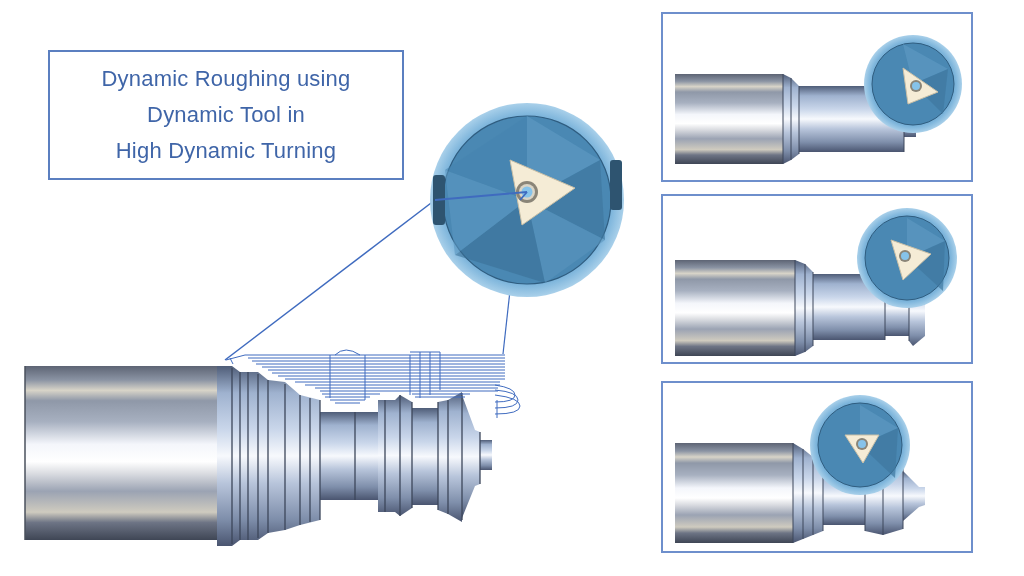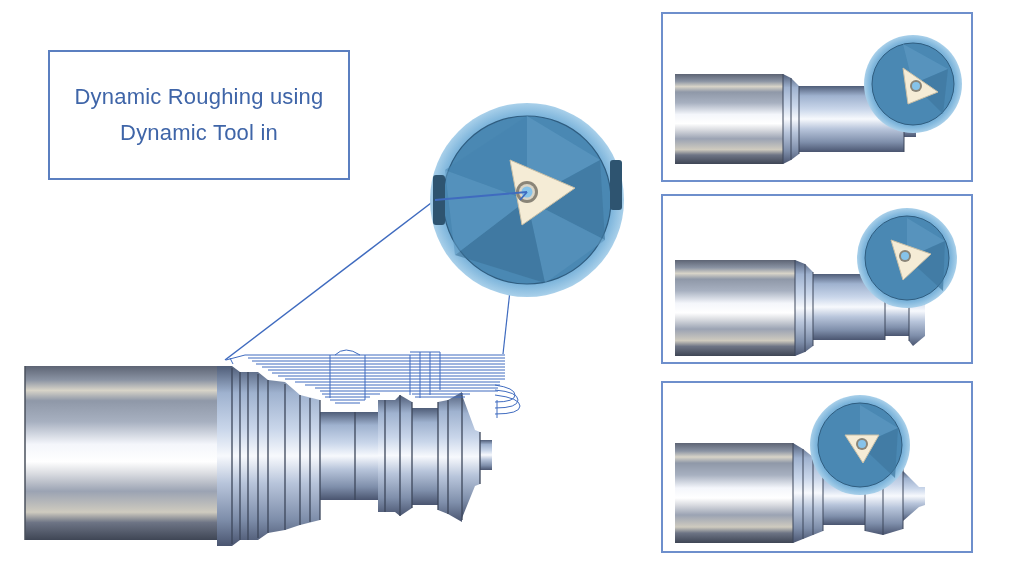--- a/index.html
+++ b/index.html
@@ -1,38 +1,39 @@
 <!DOCTYPE html>
 <html><head>
 <meta charset="utf-8">
 <style>
   html, body { margin: 0; padding: 0; background: #ffffff; }
   body { width: 1024px; height: 576px; position: relative; overflow: hidden; font-family: "Liberation Sans", sans-serif; }
   .title-box {
-    position: absolute; left: 48px; top: 50px; width: 302px; height: 130px;
+    position: absolute; left: 48px; top: 50px; width: 356px; height: 130px;
     border: 2px solid #5b7fc0; box-sizing: border-box;
     display: flex; flex-direction: column; align-items: center; justify-content: center;
   }
   .title-line {
     color: #3f65a8; font-size: 22px; line-height: 36px; letter-spacing: 0.2px;
     font-family: "Liberation Sans", sans-serif; white-space: nowrap;
   }
   .main-svg { position: absolute; left: 0; top: 0; }
   .panel {
     position: absolute; left: 661px; width: 312px; box-sizing: border-box;
     border: 2px solid #6e8fcc; background: #fff; overflow: hidden;
   }
   .panel svg { position: absolute; left: 0; top: 0; }
 </style>
 </head>
 <body>
 
 <div class="title-box">
   <div class="title-line">Dynamic Roughing using</div>
   <div class="title-line">Dynamic Tool in</div>
+  <div class="title-line">High Dynamic Turning</div>
 </div>
 
 <svg class="main-svg" width="660" height="576" viewBox="0 0 660 576">
   <defs>
     <linearGradient id="metal" x1="0" y1="0" x2="0" y2="1">
       <stop offset="0" stop-color="#5d6474"></stop>
       <stop offset="0.08" stop-color="#8a93a3"></stop>
       <stop offset="0.14" stop-color="#d8d4c8"></stop>
       <stop offset="0.2" stop-color="#8f98a8"></stop>
       <stop offset="0.32" stop-color="#a7b0c0"></stop>

